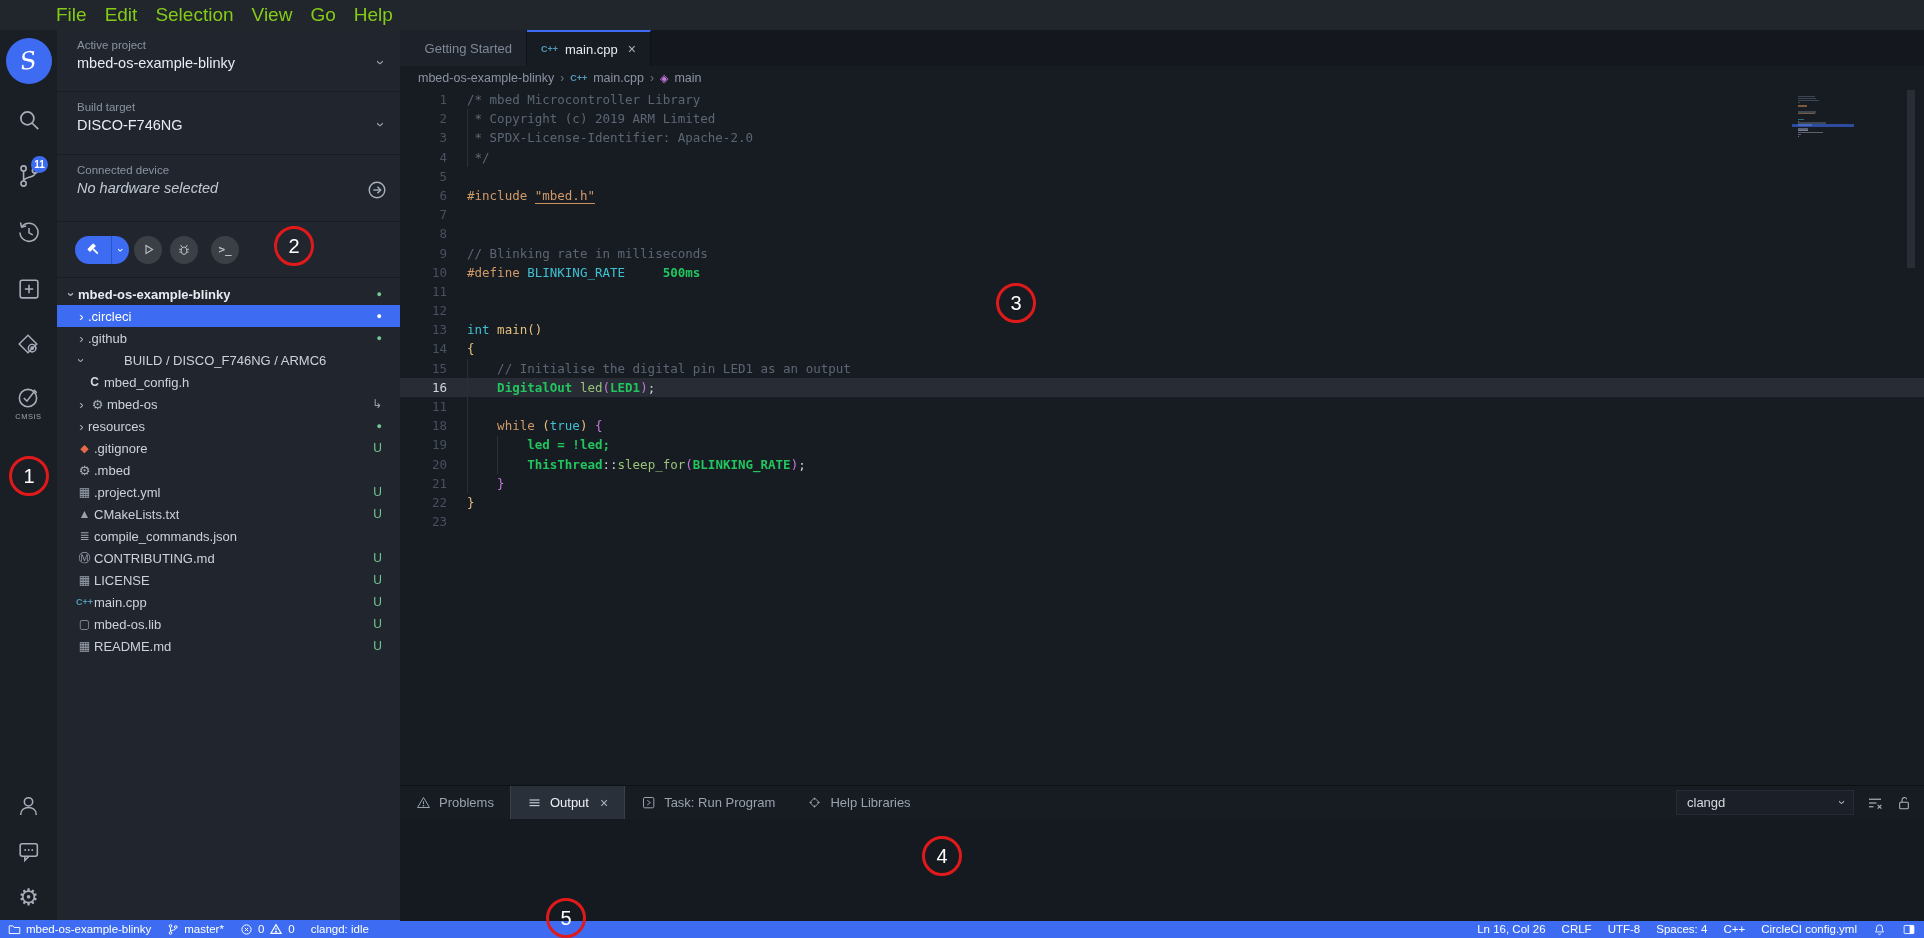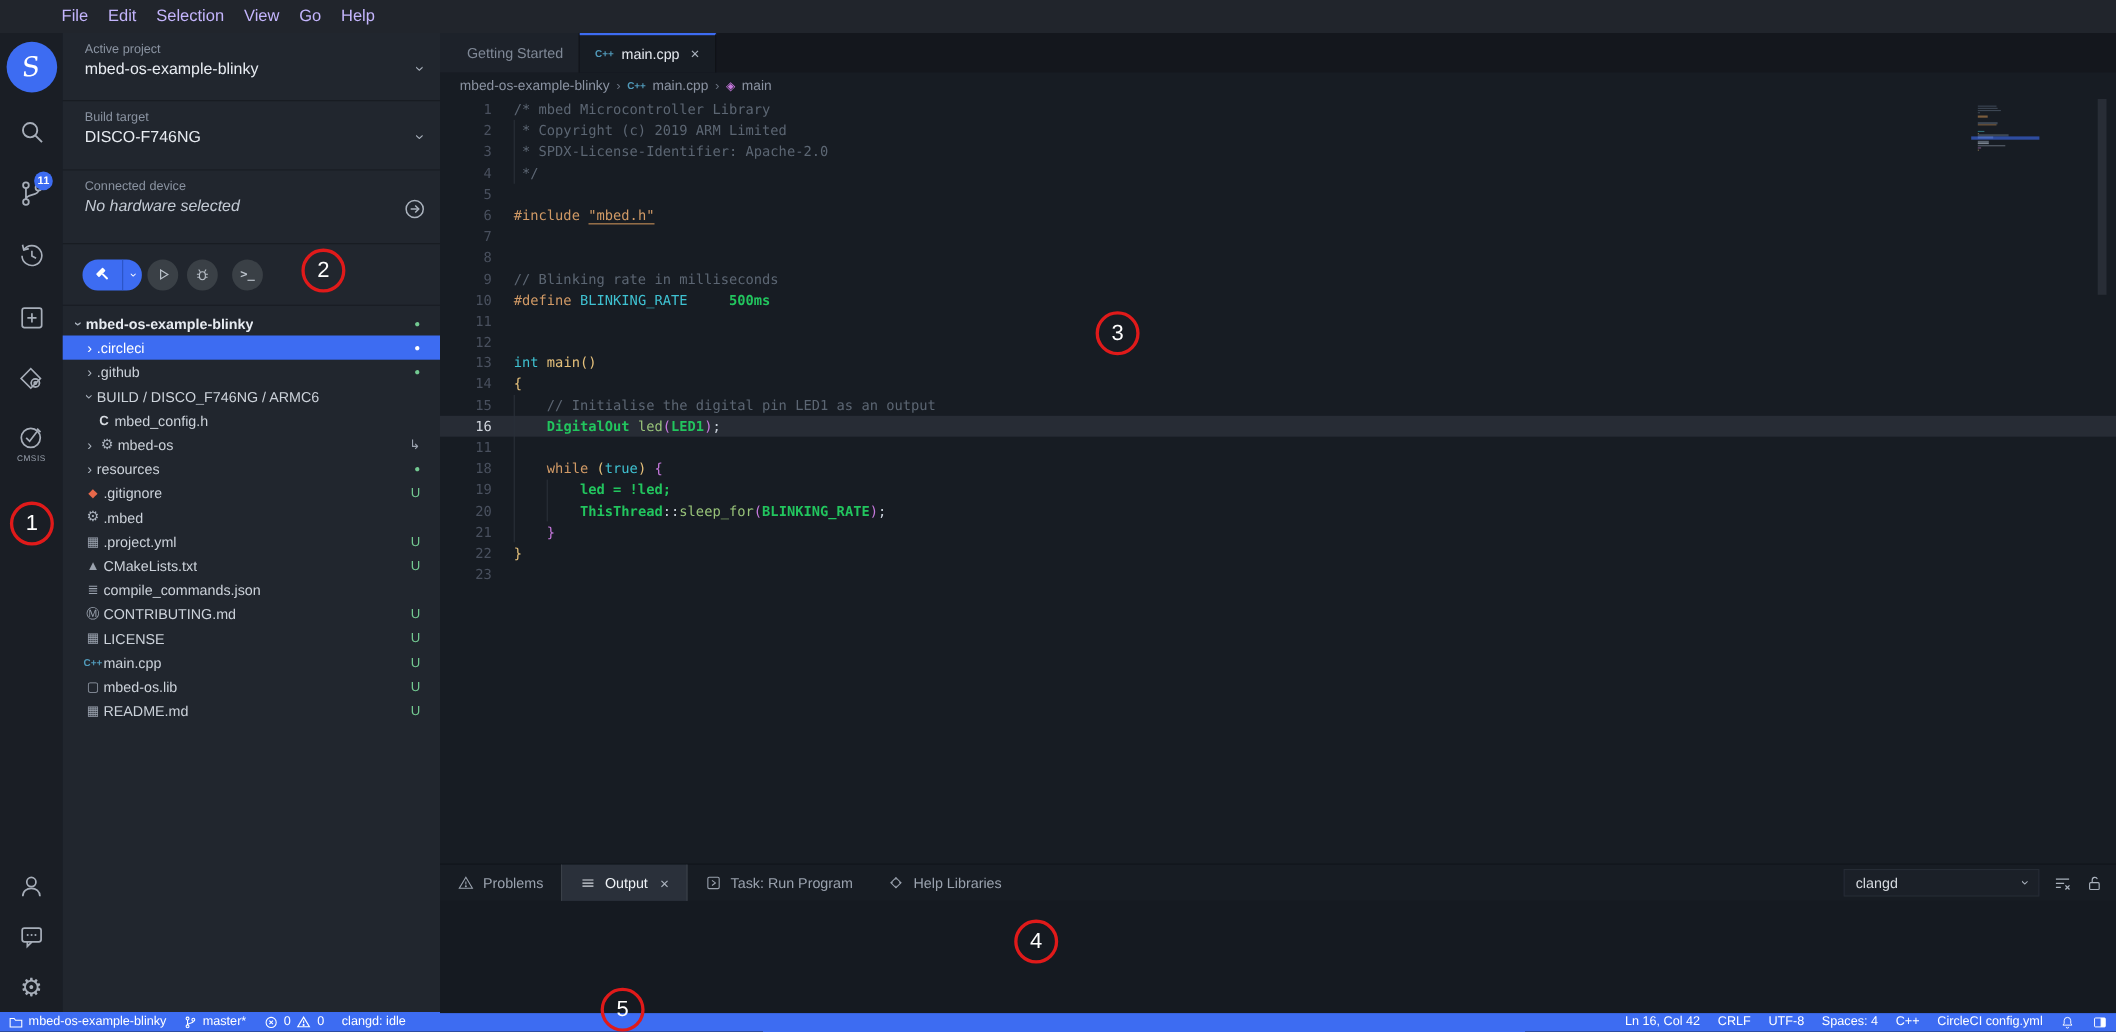--- a/index.html
+++ b/index.html
@@ -2,21 +2,21 @@
 <html><head>
 <meta charset="utf-8">
 <style>
   * { margin:0; padding:0; box-sizing:border-box; }
   html,body { width:1924px; height:938px; overflow:hidden; background:#171c23;
               font-family:"Liberation Sans","DejaVu Sans",sans-serif; }
   .app { position:relative; width:1924px; height:938px; }
 
   
   .titlebar { height:30px; background:#21252c; display:flex; align-items:center; padding-left:47px; }
-  .menu-item { color:#c4b5fd; font-size:15px; padding:0 9px; line-height:30px; cursor:default; }
+  .menu-item { color:#84cc16; font-size:19px; padding:0 9px; line-height:30px; cursor:default; }
 
   .app-row { display:flex; height:890px; }
 
   
   .activitybar { width:57px; background:#1a1e25; display:flex; flex-direction:column; flex-shrink:0; }
   .ab-top { display:flex; flex-direction:column; }
   .ab-spacer { flex:1; }
   .ab-icon { width:57px; height:56px; display:flex; align-items:center; justify-content:center; position:relative; flex-direction:column; }
   .ab-icon.small { height:46px; }
   .logo-circle { width:46px; height:46px; border-radius:50%; background:#3d6cf2; display:flex; align-items:center; justify-content:center; }
@@ -270,21 +270,21 @@
           <div class="tree-row selected" style="padding-left: 18px;">
             <span class="chev">›</span>
             <span class="tree-label">.circleci</span>
             <span class="tree-badge dot white">●</span>
           </div>
           <div class="tree-row" style="padding-left: 18px;">
             <span class="chev">›</span>
             <span class="tree-label">.github</span>
             <span class="tree-badge dot green">●</span>
           </div>
-          <div class="tree-row" style="padding-left: 18px;">
+          <div class="tree-row" style="padding-left: 18px; gap: 36px;">
             <span class="chev down">›</span>
             <span class="tree-label">BUILD / DISCO_F746NG / ARMC6</span>
           </div>
           <div class="tree-row" style="padding-left: 28px;">
             <span class="tree-ico ic-c">C</span>
             <span class="tree-label">mbed_config.h</span>
           </div>
           <div class="tree-row" style="padding-left: 18px;">
             <span class="chev">›</span>
             <span class="tree-ico ic-gear">⚙</span>
@@ -513,21 +513,21 @@
             <circle cx="12" cy="16.8" r="0.8" fill="#fff"></circle>
           </svg>
         <span>0</span>
       </div>
       <div class="sb-item">
         <span>clangd: idle</span>
       </div>
     </div>
     <div class="sb-group">
       <div class="sb-item">
-          <span>Ln 16, Col 42</span>
+          <span>Ln 16, Col 26</span>
         </div>
       <div class="sb-item">
           <span>CRLF</span>
         </div>
       <div class="sb-item">
           <span>UTF-8</span>
         </div>
       <div class="sb-item">
           <span>Spaces: 4</span>
         </div>

